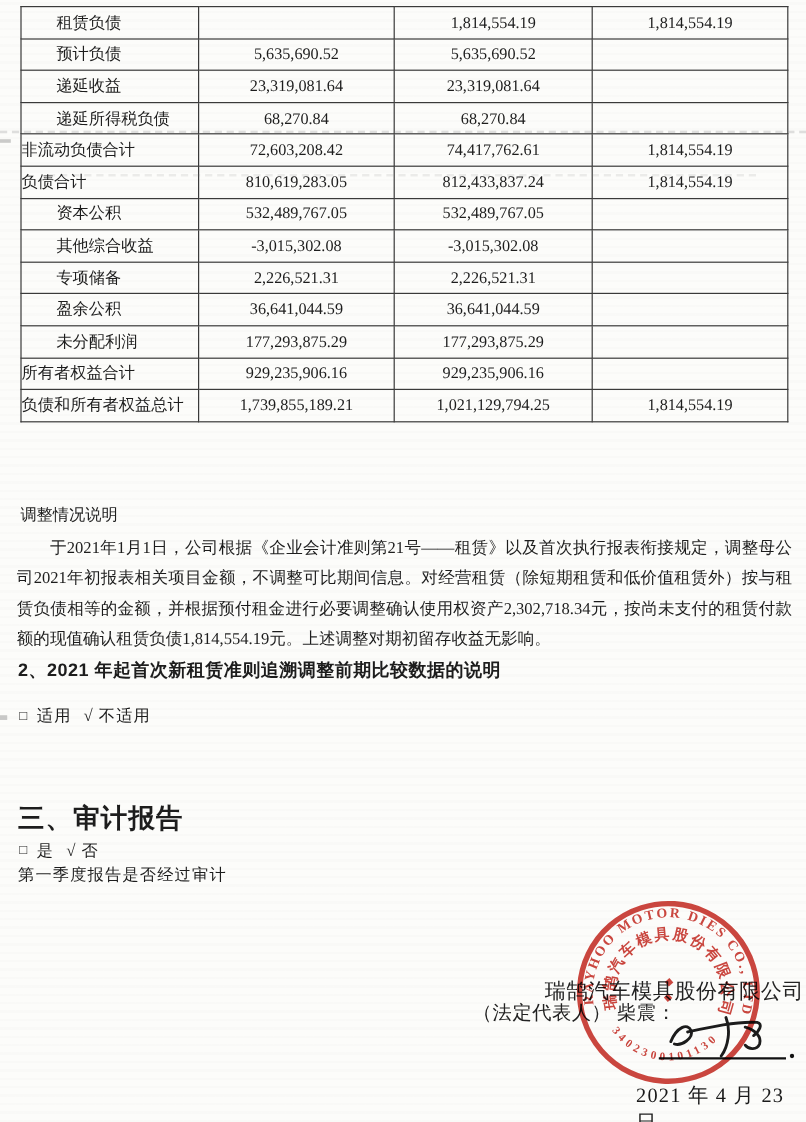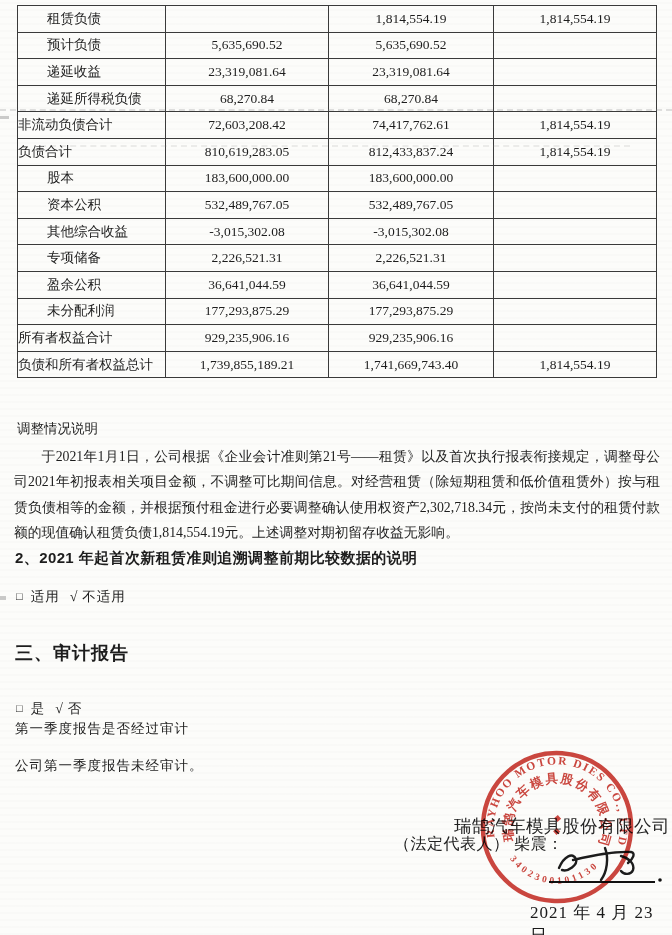--- a/index.html
+++ b/index.html
@@ -42,21 +42,21 @@
   }
   .h-num{
     font-family:"Liberation Sans","DejaVu Sans",sans-serif;
     font-weight:bold;
   }
   .sec2-h{left:15px;top:549px;font-size:15px;letter-spacing:0.4px;}
   .line{font-size:13.5px;letter-spacing:1px;}
   .applic{left:16px;top:588px;}
   .box{font-size:11px;position:relative;top:-1px;margin-right:7px;}
   .chk{margin:0 4px 0 10px;font-size:14px;}
-  .sec3-h{left:15px;top:641px;font-size:18px;letter-spacing:1px;}
+  .sec3-h{left:15px;top:667px;font-size:22px;letter-spacing:1px;}
   .audit-q{left:15px;top:720px;text-align:center;}
   .audit-a{left:16px;top:700px;}
   .audit-s{left:15px;top:757px;}
   
   .company{left:454px;top:814px;font-size:17.5px;letter-spacing:0.5px;color:#222;}
   .legalrep{left:394px;top:834px;font-size:16px;letter-spacing:0.5px;color:#222;}
   .datefoot{left:530px;top:901px;font-size:17px;letter-spacing:1px;color:#1a1a1a;}
   .sig{position:absolute;left:543px;top:834px;width:122px;height:56px;}
   
   .seal{
@@ -112,26 +112,20 @@
         <td class="val">74,417,762.61</td>
         <td class="val">1,814,554.19</td>
       </tr>
       <tr>
         <td class="lbl">负债合计</td>
         <td class="val">810,619,283.05</td>
         <td class="val">812,433,837.24</td>
         <td class="val">1,814,554.19</td>
       </tr>
       <tr class="indent">
-        <td class="lbl">股本</td>
-        <td class="val">183,600,000.00</td>
-        <td class="val">183,600,000.00</td>
-        <td class="val"></td>
-      </tr>
-      <tr class="indent">
         <td class="lbl">资本公积</td>
         <td class="val">532,489,767.05</td>
         <td class="val">532,489,767.05</td>
         <td class="val"></td>
       </tr>
       <tr class="indent">
         <td class="lbl">其他综合收益</td>
         <td class="val">-3,015,302.08</td>
         <td class="val">-3,015,302.08</td>
         <td class="val"></td>
@@ -156,21 +150,21 @@
       </tr>
       <tr>
         <td class="lbl">所有者权益合计</td>
         <td class="val">929,235,906.16</td>
         <td class="val">929,235,906.16</td>
         <td class="val"></td>
       </tr>
       <tr>
         <td class="lbl">负债和所有者权益总计</td>
         <td class="val">1,739,855,189.21</td>
-        <td class="val">1,741,669,743.40</td>
+        <td class="val">1,021,129,794.25</td>
         <td class="val">1,814,554.19</td>
       </tr>
     </tbody>
   </table>
 
   <div class="artifact" style="left:0;top:109px;width:672px;"></div>
   <div class="artifact" style="left:40px;top:145px;width:590px;border-top-color:rgba(120,120,120,0.13);"></div>
   <div class="smudge" style="left:0;top:116px;width:9px;height:3px;"></div>
   <div class="smudge" style="left:0;top:596px;width:6px;height:4px;"></div>
 
@@ -180,21 +174,20 @@
   <div class="abs sec2-h h-num">2、2021 年起首次新租赁准则追溯调整前期比较数据的说明</div>
   <div class="abs line applic">
     <span class="box">□</span><span>适用</span><span class="chk">√</span><span>不适用</span>
   </div>
 
   <div class="abs sec3-h h-num">三、审计报告</div>
   <div class="abs line audit-q">第一季度报告是否经过审计</div>
   <div class="abs line audit-a">
     <span class="box">□</span><span>是</span><span class="chk">√</span><span>否</span>
   </div>
-  <div class="abs line audit-s">公司第一季度报告未经审计。</div>
 
   <div class="abs company">瑞鹄汽车模具股份有限公司</div>
   <div class="abs legalrep">（法定代表人） 柴震：</div>
 
   <svg class="sig" viewBox="0 0 122 56">
     <g fill="none" stroke="#1c1c1c" stroke-width="2.4" stroke-linecap="round">
       <path d="M 16,34 c 5,-12 14,-16 17,-9 c 2,6 -8,13 -14,11"></path>
       <path d="M 30,26 c 18,-4 40,-9 58,-8 c 5,1 2,7 -3,11"></path>
       <path d="M 62,14 c 4,10 2,24 -4,32"></path>
       <path d="M 78,22 c 8,2 14,8 12,14 c -2,5 -9,5 -12,1"></path>

